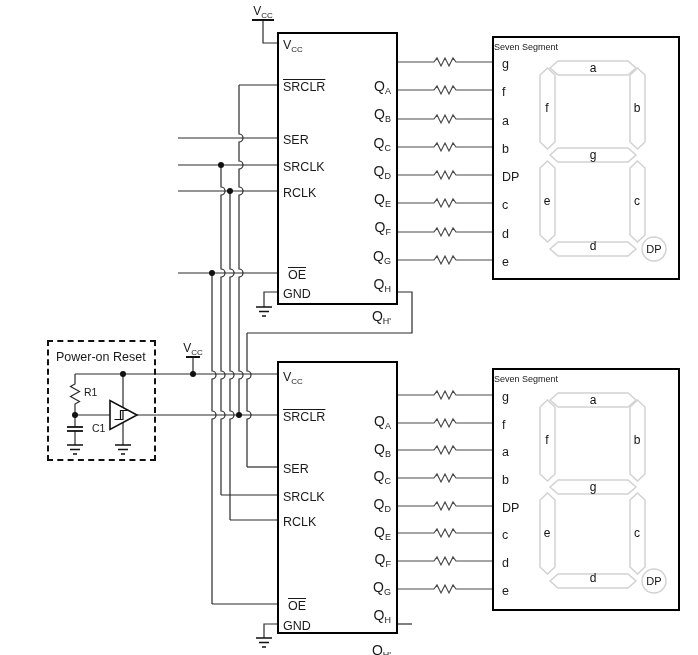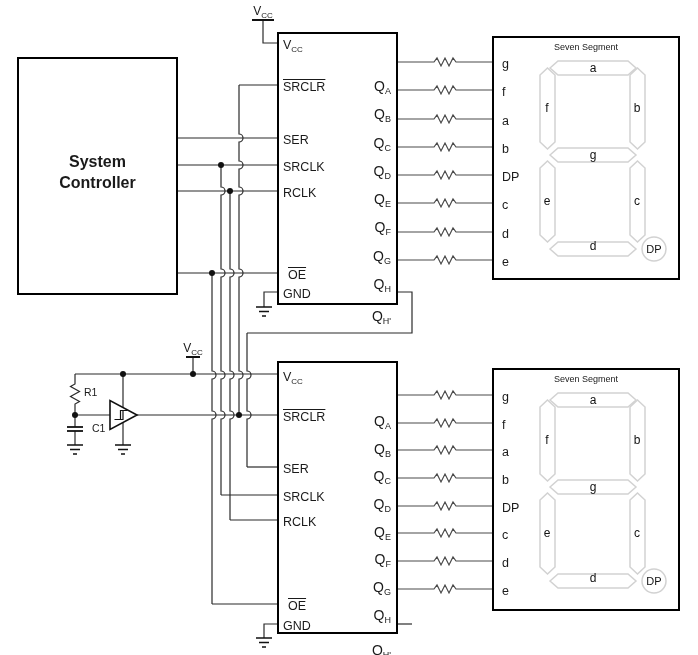--- a/index.html
+++ b/index.html
@@ -12,21 +12,21 @@
   .dashedbox{position:absolute;border:2px dashed #111;box-sizing:border-box;background:transparent;}
   .pin{position:absolute;font-size:12.5px;line-height:16px;white-space:nowrap;}
   .pin.l{left:4px;}
   .pin.r{right:5px;margin-top:24px;}
   .ovl{text-decoration:overline;}
   .q{font-size:14px;}
   .sub{font-size:9px;position:relative;top:3px;}
   .sub7{font-size:8px;position:relative;top:3px;}
   #controller{display:flex;flex-direction:column;align-items:center;justify-content:center;padding-bottom:8px;}
   .ctrl-line{font-weight:bold;font-size:16px;line-height:21px;}
-  .dsp-title{position:absolute;left:0;right:0;top:4px;text-align:center;font-size:9px;}
+  .dsp-title{position:absolute;left:0;right:0;top:4px;font-size:9px;}
   .segsvg{position:absolute;left:0;top:0;}
   .por-title{position:absolute;left:7px;top:8px;font-size:12.5px;white-space:nowrap;}
   .small-ref{position:absolute;font-size:10.5px;white-space:nowrap;}
   .vcc-label{position:absolute;width:26px;text-align:center;font-size:12px;white-space:nowrap;}
   svg text{font-family:"Liberation Sans", sans-serif;fill:#111;}
 </style>
 </head>
 <body>
 
 <div id="canvas">
@@ -115,24 +115,20 @@
       <circle cx="221" cy="165" r="3"></circle>
       <circle cx="230" cy="191" r="3"></circle>
       <circle cx="212" cy="273" r="3"></circle>
       <circle cx="123" cy="374" r="3"></circle>
       <circle cx="193" cy="374" r="3"></circle>
       <circle cx="239" cy="415" r="3"></circle>
       <circle cx="75" cy="415" r="3"></circle>
     </g>
   </svg>
 
-  <div class="box" id="controller" style="left:17px;top:57px;width:161px;height:238px;">
-    <div class="ctrl-line">System</div>
-    <div class="ctrl-line">Controller</div>
-  </div>
 
   <div class="box" id="reg1" style="left:277px;top:32px;width:121px;height:273px;">
     <span class="pin l" style="top:3px"><span>V</span><span class="sub7">CC</span></span>
     <span class="pin l ovl" style="top:45px">SRCLR</span>
     <span class="pin l" style="top:98px">SER</span>
     <span class="pin l" style="top:125px">SRCLK</span>
     <span class="pin l" style="top:151px">RCLK</span>
     <span class="pin l ovl" style="top:233px;left:9px">OE</span>
     <span class="pin l" style="top:252px">GND</span>
     <span class="pin r" style="top:20px"><span class="q">Q</span><span class="sub">A</span></span>
@@ -226,19 +222,22 @@
         <text x="143" y="74">b</text>
         <text x="99" y="121">g</text>
         <text x="53" y="167">e</text>
         <text x="143" y="167">c</text>
         <text x="99" y="212">d</text>
         <text x="160" y="215" font-size="11">DP</text>
       </g>
     </svg>
   </div>
 
+  <div class="dashedbox" id="por" style="left:47px;top:340px;width:109px;height:121px;">
+    <span class="por-title">Power-on Reset</span>
+  </div>
   <span class="small-ref" style="left:84px;top:386px">R1</span>
   <span class="small-ref" style="left:92px;top:422px">C1</span>
 
   <span class="vcc-label" style="left:250px;top:4px"><span>V</span><span class="sub7">CC</span></span>
   <span class="vcc-label" style="left:180px;top:341px"><span>V</span><span class="sub7">CC</span></span>
 
 </div>
 
 </body></html>

